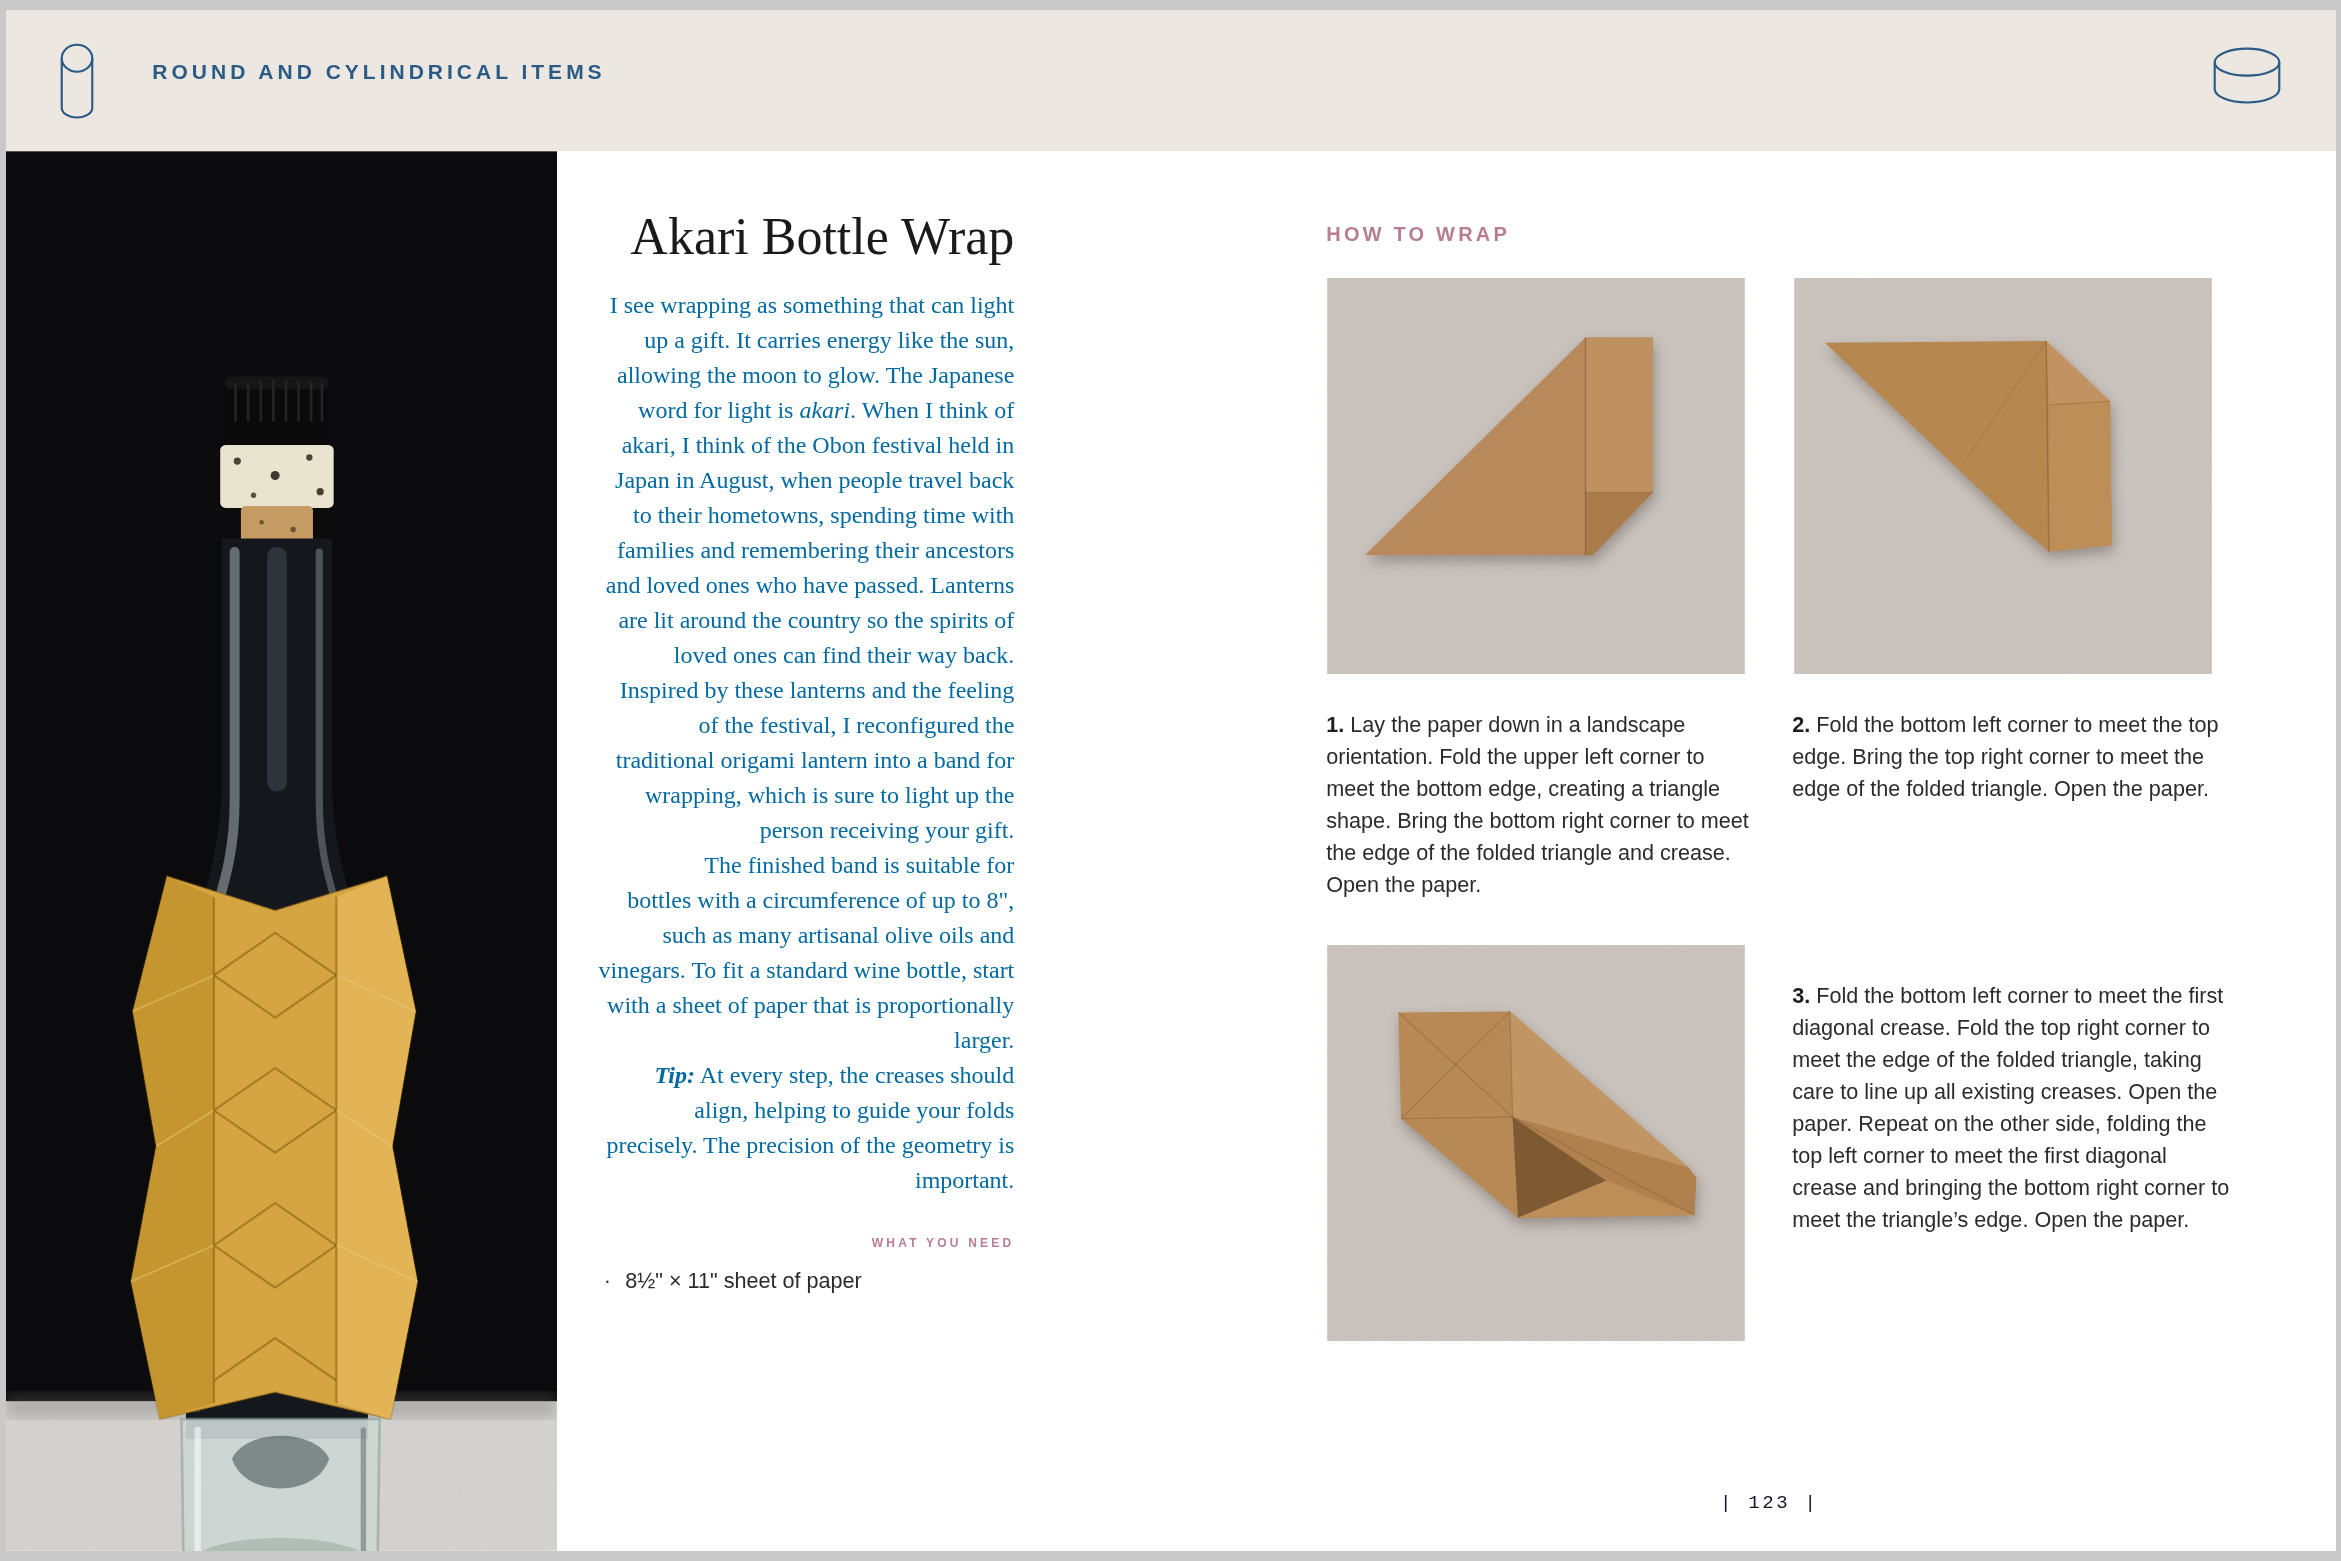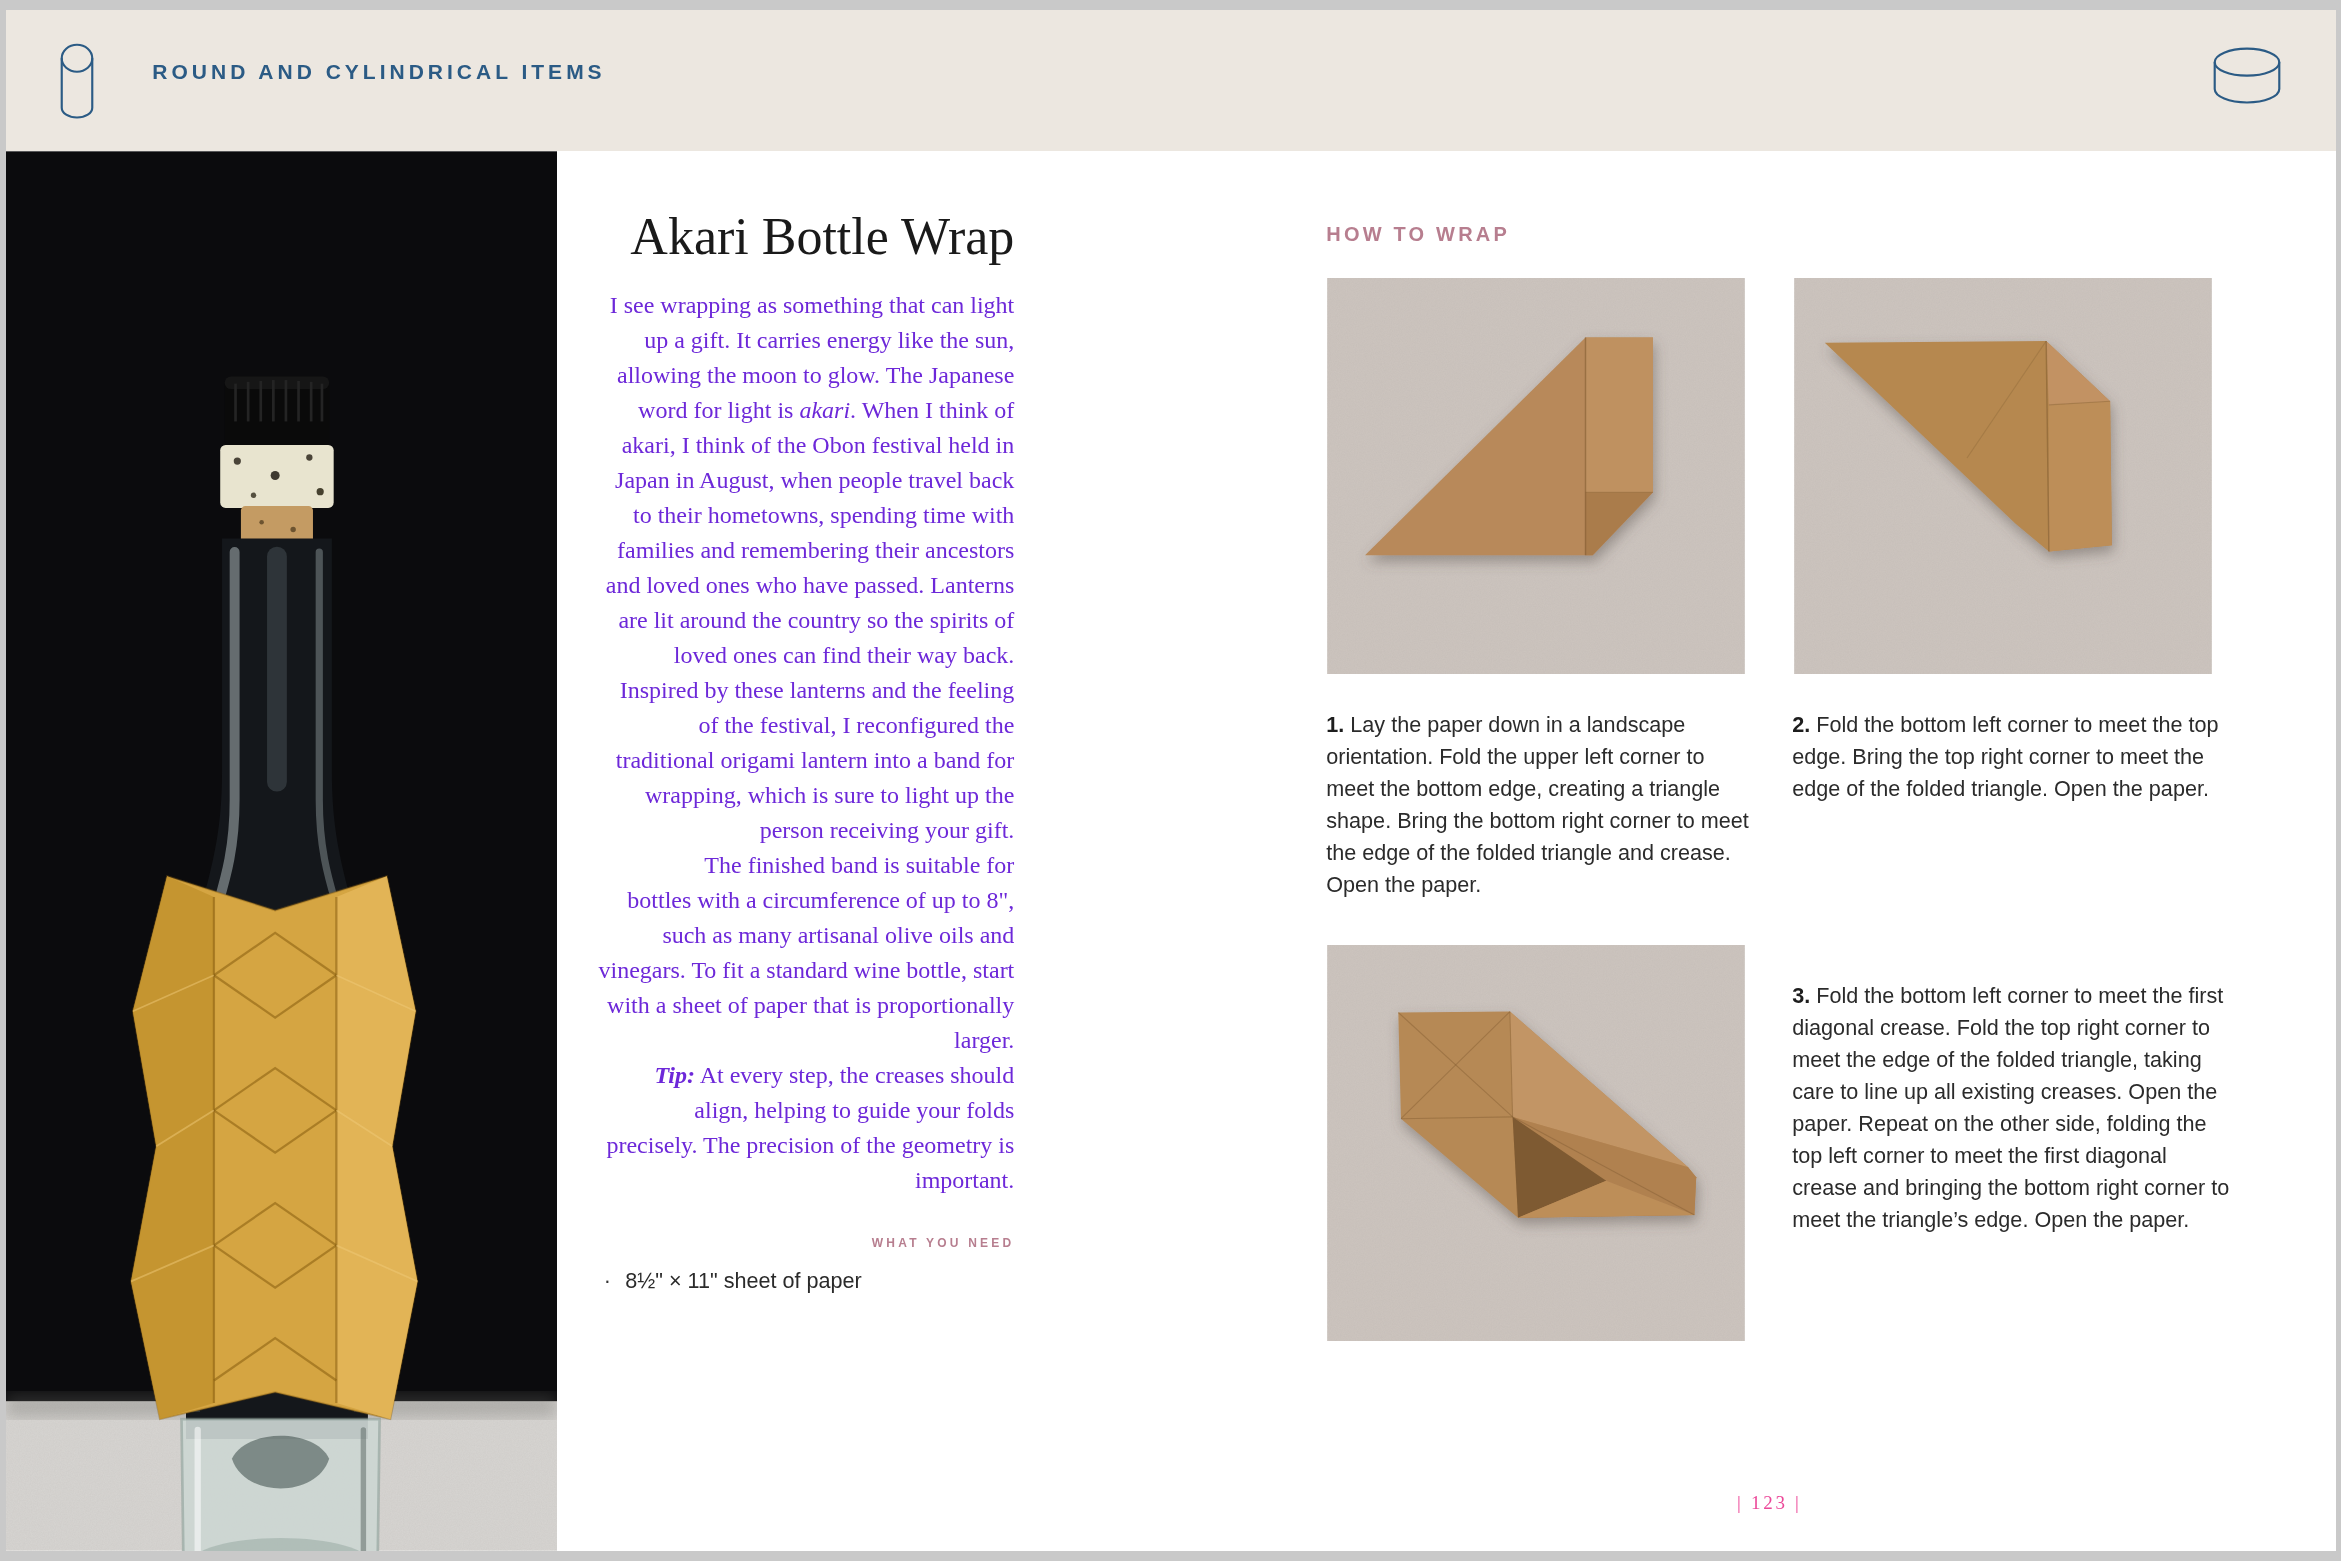--- a/index.html
+++ b/index.html
@@ -33,21 +33,21 @@
   .bottle-photo svg{display:block;}
 
   
   .article{position:absolute;left:592px;top:197px;width:416px;color:#1f1f1f;text-align:right;}
   .article h1{
     margin:0 0 21.6px 0;font-family:"Liberation Serif", serif;
     font-size:52px;font-weight:normal;color:#1a1a1a;letter-spacing:0;
   }
   .article p{
     margin:0;font-family:"Liberation Serif", serif;
-    font-size:24px;line-height:35px;color:#6d28d9;
+    font-size:24px;line-height:35px;color:#0369a1;
   }
   .article p.indented{text-indent:45px;}
   .tip-label{font-weight:bold;font-style:italic;}
   .wyn-heading{
     margin-top:38px;font-size:12px;font-weight:bold;letter-spacing:3.2px;
     color:#b77e8f;font-family:"Liberation Sans", sans-serif;
   }
   .supply-list{margin-top:16px;display:flex;align-items:flex-start;}
   .supply-bullet{font-size:21.6px;line-height:29px;color:#333;margin-right:14.4px;margin-left:5.4px;}
   .supply-text{font-size:21.6px;line-height:29px;color:#2b2b2b;font-family:"Liberation Sans", sans-serif;}
@@ -65,21 +65,21 @@
   .step-text{
     position:absolute;font-size:21.6px;line-height:32px;color:#2b2b2b;
   }
   .step-text b{font-weight:bold;color:#1d1d1d;}
   .step1{left:1320px;top:677px;width:431px;}
   .step2{left:1786px;top:677px;width:438px;}
   .step3{left:1786px;top:948px;width:438px;}
 
   .page-number{
     position:absolute;left:1321px;top:1482px;width:884px;text-align:center;
-    font-family:Liberation Serif, serif;font-size:19px;letter-spacing:2.7px;color:#ec4899;
+    font-family:Liberation Mono, monospace;font-size:19px;letter-spacing:2.7px;color:#0f172a;
   }
 </style>
 </head>
 <body>
 
 <div class="page">
 
   <div class="header-band">
     <svg class="cyl-icon cyl-tall" width="38" height="79" viewBox="0 0 42 88">
       <ellipse cx="21" cy="17" rx="17" ry="15" fill="none" stroke="#2b5b85" stroke-width="2.4"></ellipse>

